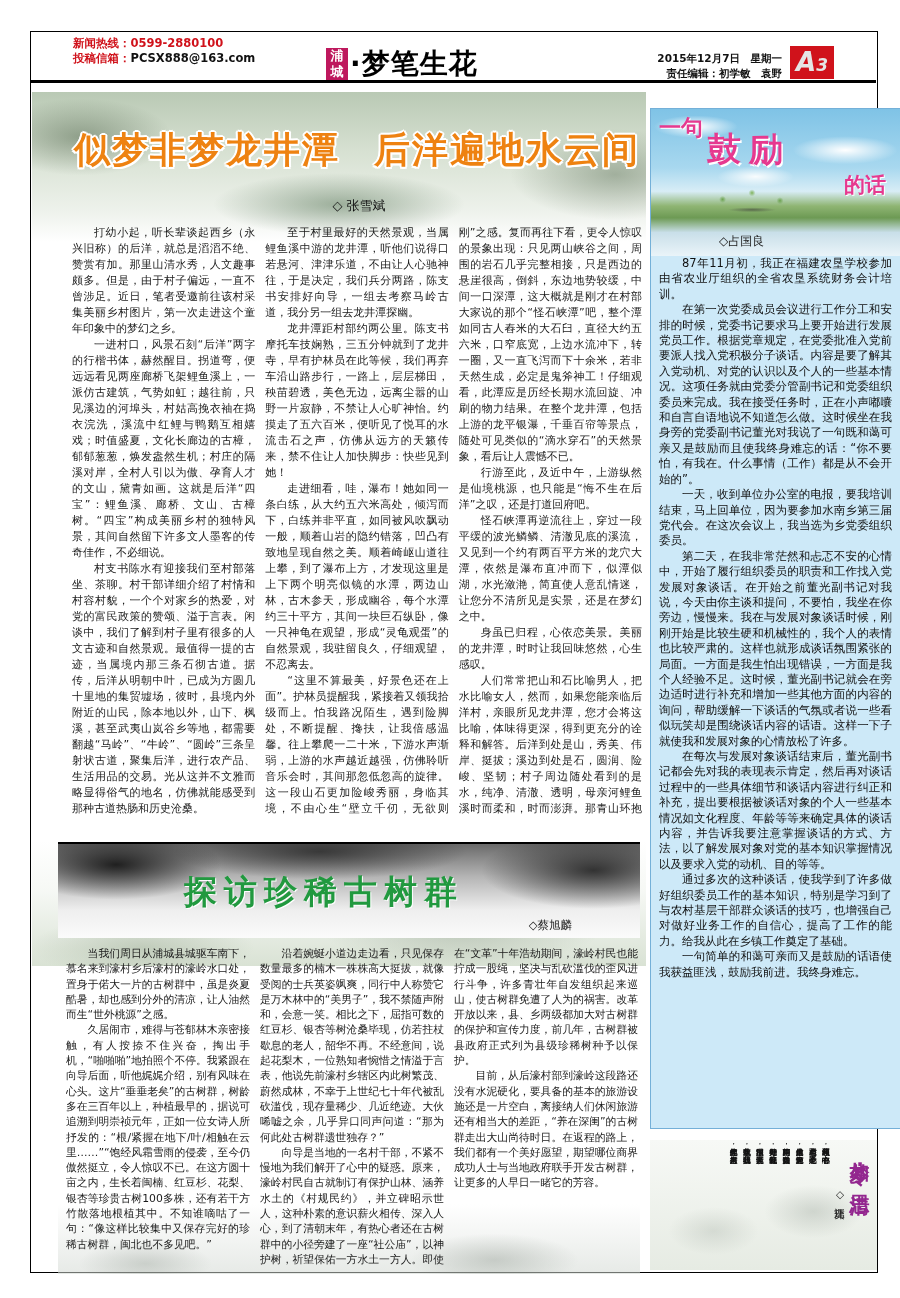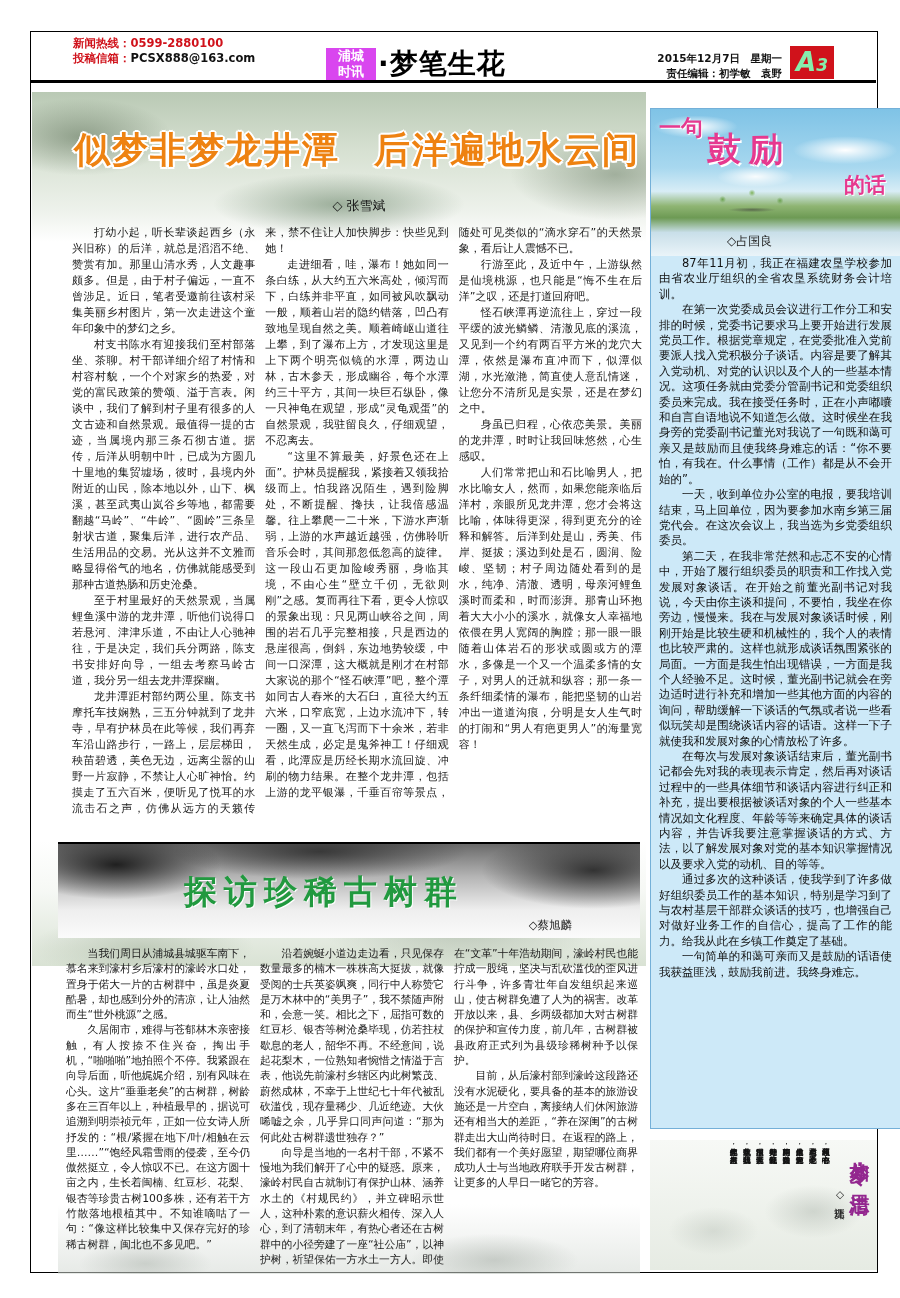--- a/index.html
+++ b/index.html
@@ -4,26 +4,26 @@
 <style>
   html,body{margin:0;padding:0;width:900px;height:1298px;overflow:hidden;background:#fff;
     font-family:"DejaVu Sans",sans-serif;}
   .page{position:relative;width:900px;height:1298px;background:#fff;}
   .frame{position:absolute;left:30px;top:31px;width:846px;height:1240px;border:1px solid #000;}
   
   .hotline{position:absolute;left:73px;top:36px;font-size:11.5px;font-weight:bold;line-height:15px;}
   .hotline .red{color:#d0121b;}
   .hotline .blk{color:#111;}
   .masthead{position:absolute;left:326px;top:45px;display:flex;align-items:center;}
-  .masthead-box{width:50px;height:32px;background:#d946ef;color:#fff;font-size:13px;font-weight:bold;
+  .masthead-box{width:22px;height:32px;background:#be185d;color:#fff;font-size:13px;font-weight:bold;
     line-height:16px;text-align:center;}
   .masthead-title{font-size:28px;font-weight:900;color:#000;letter-spacing:1px;margin-left:2px;}
   .issue-info{position:absolute;left:630px;top:51px;width:152px;text-align:right;font-size:10.5px;
     font-weight:bold;line-height:14.5px;color:#111;}
-  .page-no{position:absolute;left:790px;top:46px;width:44px;height:33px;background:#d0121b;color:#86efac;
+  .page-no{position:absolute;left:790px;top:46px;width:44px;height:33px;background:#d0121b;color:#e5e5e5;
     text-align:center;font-weight:900;font-style:italic;line-height:33px;}
   .page-no .big{font-size:26px;}
   .page-no .small{font-size:17px;}
   .header-rule{position:absolute;left:31px;top:80px;width:845px;height:3px;background:#000;}
   
   .article1{position:absolute;left:32px;top:92px;width:614px;height:874px;overflow:hidden;}
   .a1-bg-top{position:absolute;left:0;top:0;right:0;height:150px;background:
     radial-gradient(ellipse 130px 55px at 8% 30%,rgba(90,110,85,.55),transparent 70%),
     radial-gradient(ellipse 180px 45px at 50% 75%,rgba(60,95,60,.45),transparent 70%),
     radial-gradient(ellipse 150px 65px at 95% 55%,rgba(100,120,95,.5),transparent 70%),
@@ -72,21 +72,21 @@
     text-shadow:1px 1px 0 #fff;}
   .sb-t2{position:absolute;left:56px;top:18px;font-size:34px;font-weight:900;color:#e6398f;
     letter-spacing:8px;text-shadow:1.5px 1.5px 0 #fff;}
   .sb-t3{position:absolute;right:14px;top:62px;font-size:21px;font-weight:900;color:#e6398f;
     text-shadow:1px 1px 0 #fff;}
   .sb-plant{position:absolute;left:66px;top:80px;width:70px;height:26px;background:
     radial-gradient(circle 5px at 8% 40%,#6ca34f,transparent 70%),
     radial-gradient(circle 5px at 50% 15%,#7fb35a,transparent 70%),
     radial-gradient(circle 5px at 90% 45%,#6ca34f,transparent 70%),
     radial-gradient(ellipse 30px 3px at 50% 80%,rgba(80,90,70,.8),transparent 80%);}
-  .sb-author{position:absolute;left:76px;bottom:6px;font-size:12px;color:#222;}
+  .sb-author{position:absolute;left:68px;bottom:6px;font-size:12px;color:#222;}
   .sb-text{background:#cde9f8;padding:0 8px 6px 8px;height:866px;overflow:hidden;font-size:11.5px;
     line-height:15.4px;text-align:justify;color:#111;}
   
   .poem{position:absolute;left:650px;top:1140px;width:227px;height:130px;overflow:hidden;
     writing-mode:vertical-rl;text-orientation:upright;padding:2px 4px;box-sizing:border-box;
     background:
       radial-gradient(ellipse 70px 38px at 72% 55%,rgba(150,160,150,.35),transparent 70%),
       radial-gradient(ellipse 60px 32px at 28% 70%,rgba(160,170,160,.3),transparent 75%),
       linear-gradient(180deg,#f7f9f6,#e6ebe3);}
   .poem-title{font-size:20px;font-weight:900;color:#93278f;letter-spacing:2px;padding-inline-start:4px;
@@ -126,20 +126,21 @@
   <div class="article1">
     <div class="a1-bg-top"></div>
     <div class="a1-bg-bottom"></div>
     <div class="a1-content">
       <div class="a1-title">
         <span>似梦非梦龙井潭</span><span>后洋遍地水云间</span>
       </div>
       <div class="a1-author">◇ 张雪斌</div>
       <div class="a1-body">
           <p class="para">打幼小起，听长辈谈起西乡（永兴旧称）的后洋，就总是滔滔不绝、赞赏有加。那里山清水秀，人文趣事颇多。但是，由于村子偏远，一直不曾涉足。近日，笔者受邀前往该村采集美丽乡村图片，第一次走进这个童年印象中的梦幻之乡。</p>
+          <p class="para">一进村口，风景石刻“后洋”两字的行楷书体，赫然醒目。拐道弯，便远远看见两座廊桥飞架鲤鱼溪上，一派仿古建筑，气势如虹；越往前，只见溪边的河埠头，村姑高挽衣袖在捣衣浣洗，溪流中红鲤与鸭鹅互相嬉戏；时值盛夏，文化长廊边的古樟，郁郁葱葱，焕发盎然生机；村庄的隔溪对岸，全村人引以为傲、孕育人才的文山，黛青如画。这就是后洋“四宝”：鲤鱼溪、廊桥、文山、古樟树。“四宝”构成美丽乡村的独特风景，其间自然留下许多文人墨客的传奇佳作，不必细说。</p>
           <p class="para">村支书陈水有迎接我们至村部落坐、茶聊。村干部详细介绍了村情和村容村貌，一个个对家乡的热爱，对党的富民政策的赞颂、溢于言表。闲谈中，我们了解到村子里有很多的人文古迹和自然景观。最值得一提的古迹，当属境内那三条石彻古道。据传，后洋从明朝中叶，已成为方圆几十里地的集贸墟场，彼时，县境内外附近的山民，除本地以外，山下、枫溪，甚至武夷山岚谷乡等地，都需要翻越“马岭”、“牛岭”、“圆岭”三条呈射状古道，聚集后洋，进行农产品、生活用品的交易。光从这并不文雅而略显得俗气的地名，仿佛就能感受到那种古道热肠和历史沧桑。</p>
           <p class="para">至于村里最好的天然景观，当属鲤鱼溪中游的龙井潭，听他们说得口若悬河、津津乐道，不由让人心驰神往，于是决定，我们兵分两路，陈支书安排好向导，一组去考察马岭古道，我分另一组去龙井潭探幽。</p>
           <p class="para">龙井潭距村部约两公里。陈支书摩托车技娴熟，三五分钟就到了龙井寺，早有护林员在此等候，我们再弃车沿山路步行，一路上，层层梯田，秧苗碧透，美色无边，远离尘嚣的山野一片寂静，不禁让人心旷神怡。约摸走了五六百米，便听见了悦耳的水流击石之声，仿佛从远方的天籁传来，禁不住让人加快脚步：快些见到她！</p>
           <p class="para">走进细看，哇，瀑布！她如同一条白练，从大约五六米高处，倾泻而下，白练并非平直，如同被风吹飘动一般，顺着山岩的隐约错落，凹凸有致地呈现自然之美。顺着崎岖山道往上攀，到了瀑布上方，才发现这里是上下两个明亮似镜的水潭，两边山林，古木参天，形成幽谷，每个水潭约三十平方，其间一块巨石纵卧，像一只神龟在观望，形成“灵龟观蛋”的自然景观，我驻留良久，仔细观望，不忍离去。</p>
           <p class="para">“这里不算最美，好景色还在上面”。护林员提醒我，紧接着又领我拾级而上。怕我路况陌生，遇到险脚处，不断提醒、搀扶，让我倍感温馨。往上攀爬一二十米，下游水声渐弱，上游的水声越近越强，仿佛聆听音乐会时，其间那忽低忽高的旋律。这一段山石更加险峻秀丽，身临其境，不由心生“壁立千仞，无欲则刚”之感。复而再往下看，更令人惊叹的景象出现：只见两山峡谷之间，周围的岩石几乎完整相接，只是西边的悬崖很高，倒斜，东边地势较缓，中间一口深潭，这大概就是刚才在村部大家说的那个“怪石峡潭”吧，整个潭如同古人舂米的大石臼，直径大约五六米，口窄底宽，上边水流冲下，转一圈，又一直飞泻而下十余米，若非天然生成，必定是鬼斧神工！仔细观看，此潭应是历经长期水流回旋、冲刷的物力结果。在整个龙井潭，包括上游的龙平银瀑，千垂百帘等景点，随处可见类似的“滴水穿石”的天然景象，看后让人震憾不已。</p>
           <p class="para">行游至此，及近中午，上游纵然是仙境桃源，也只能是“悔不生在后洋”之叹，还是打道回府吧。</p>
           <p class="para">怪石峡潭再逆流往上，穿过一段平缓的波光鳞鳞、清澈见底的溪流，又见到一个约有两百平方米的龙穴大潭，依然是瀑布直冲而下，似潭似湖，水光潋滟，简直使人意乱情迷，让您分不清所见是实景，还是在梦幻之中。</p>
           <p class="para">身虽已归程，心依恋美景。美丽的龙井潭，时时让我回味悠然，心生感叹。</p>
           <p class="para">人们常常把山和石比喻男人，把水比喻女人，然而，如果您能亲临后洋村，亲眼所见龙井潭，您才会将这比喻，体味得更深，得到更充分的诠释和解答。后洋到处是山，秀美、伟岸、挺拔；溪边到处是石，圆润、险峻、坚韧；村子周边随处看到的是水，纯净、清澈、透明，母亲河鲤鱼溪时而柔和，时而澎湃。那青山环抱着大大小小的溪水，就像女人幸福地依偎在男人宽阔的胸膛；那一眼一眼随着山体岩石的形状或圆或方的潭水，多像是一个又一个温柔多情的女子，对男人的迁就和纵容；那一条一条纤细柔情的瀑布，能把坚韧的山岩冲出一道道沟痕，分明是女人生气时的打闹和“男人有疤更男人”的海量宽容！</p>
         </div>

